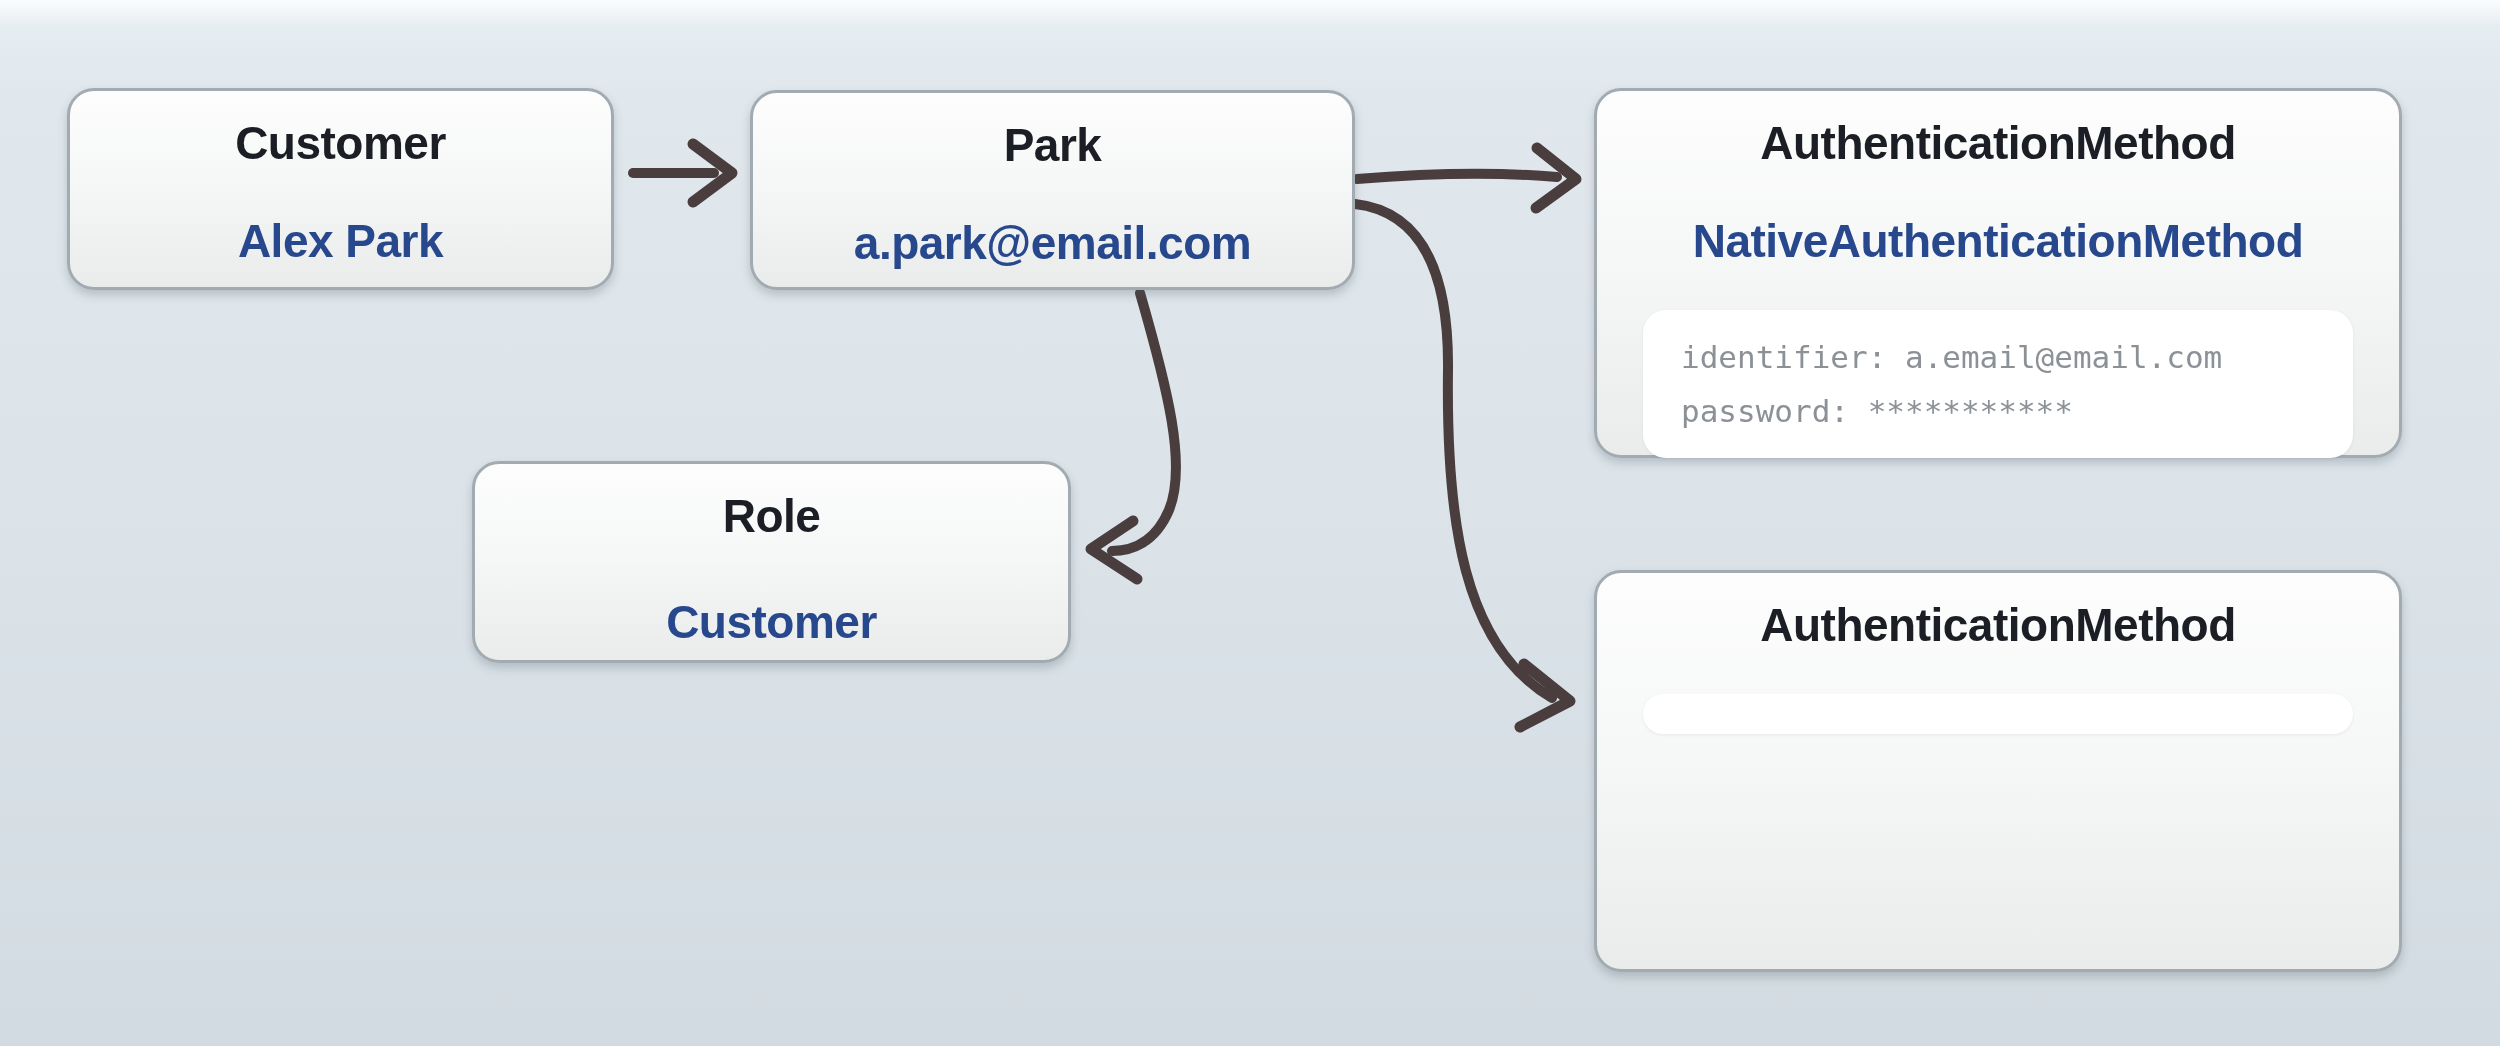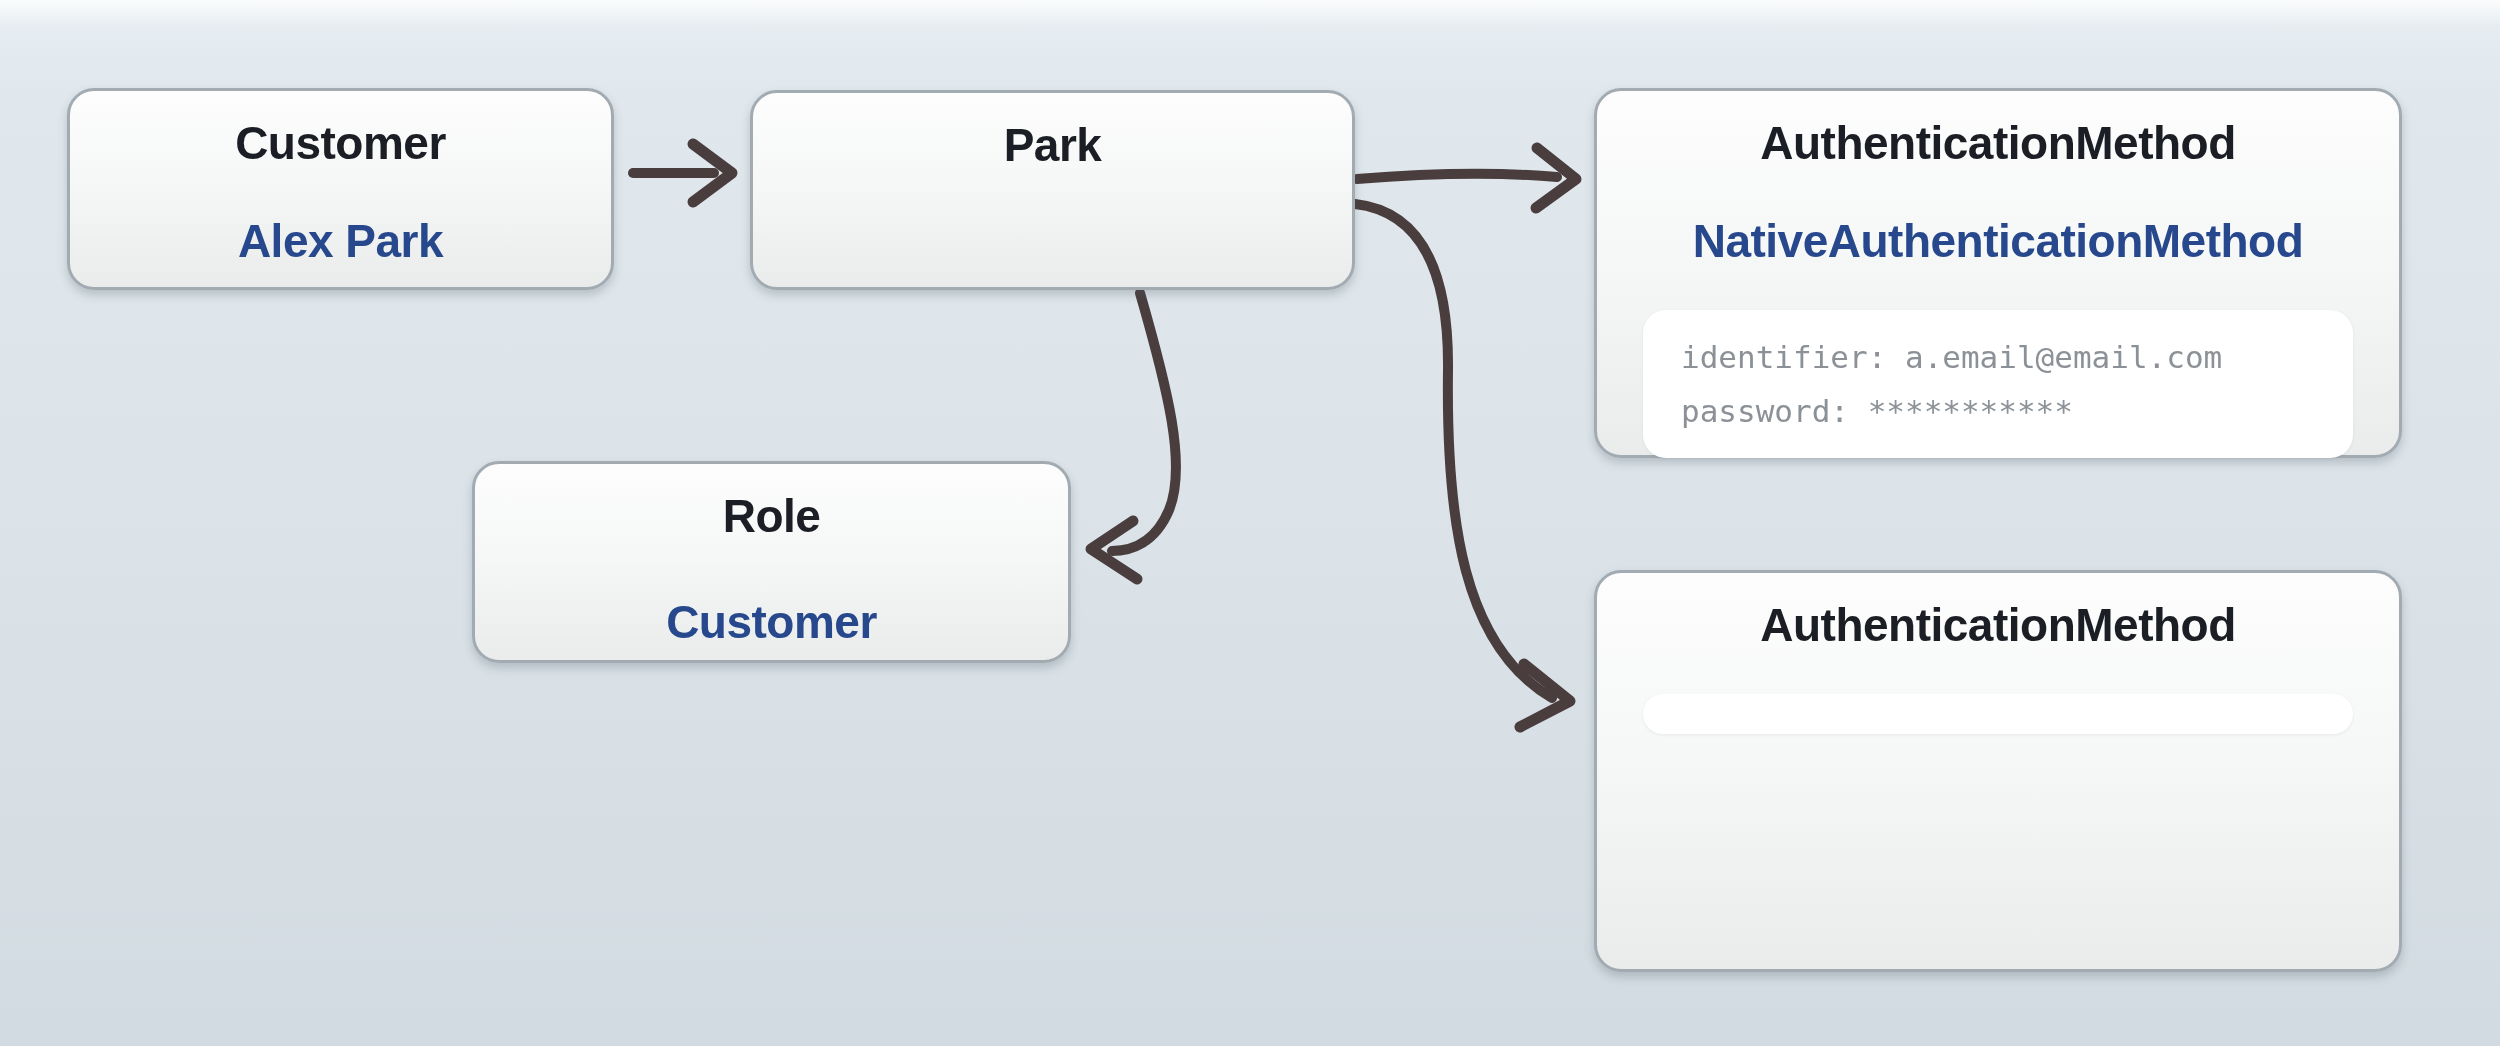--- a/index.html
+++ b/index.html
@@ -82,20 +82,21 @@
     </g>
   </svg>
 
   <div class="node n-customer">
     <div class="node-title">Customer</div>
     <div class="node-value">Alex Park</div>
   </div>
 
   <div class="node n-user">
     <div class="node-title">Park</div>
+    <div class="node-value">a.park@email.com</div>
   </div>
 
   <div class="node n-role">
     <div class="node-title">Role</div>
     <div class="node-value">Customer</div>
   </div>
 
   <div class="node n-native">
     <div class="node-title">AuthenticationMethod</div>
     <div class="node-value">NativeAuthenticationMethod</div>

